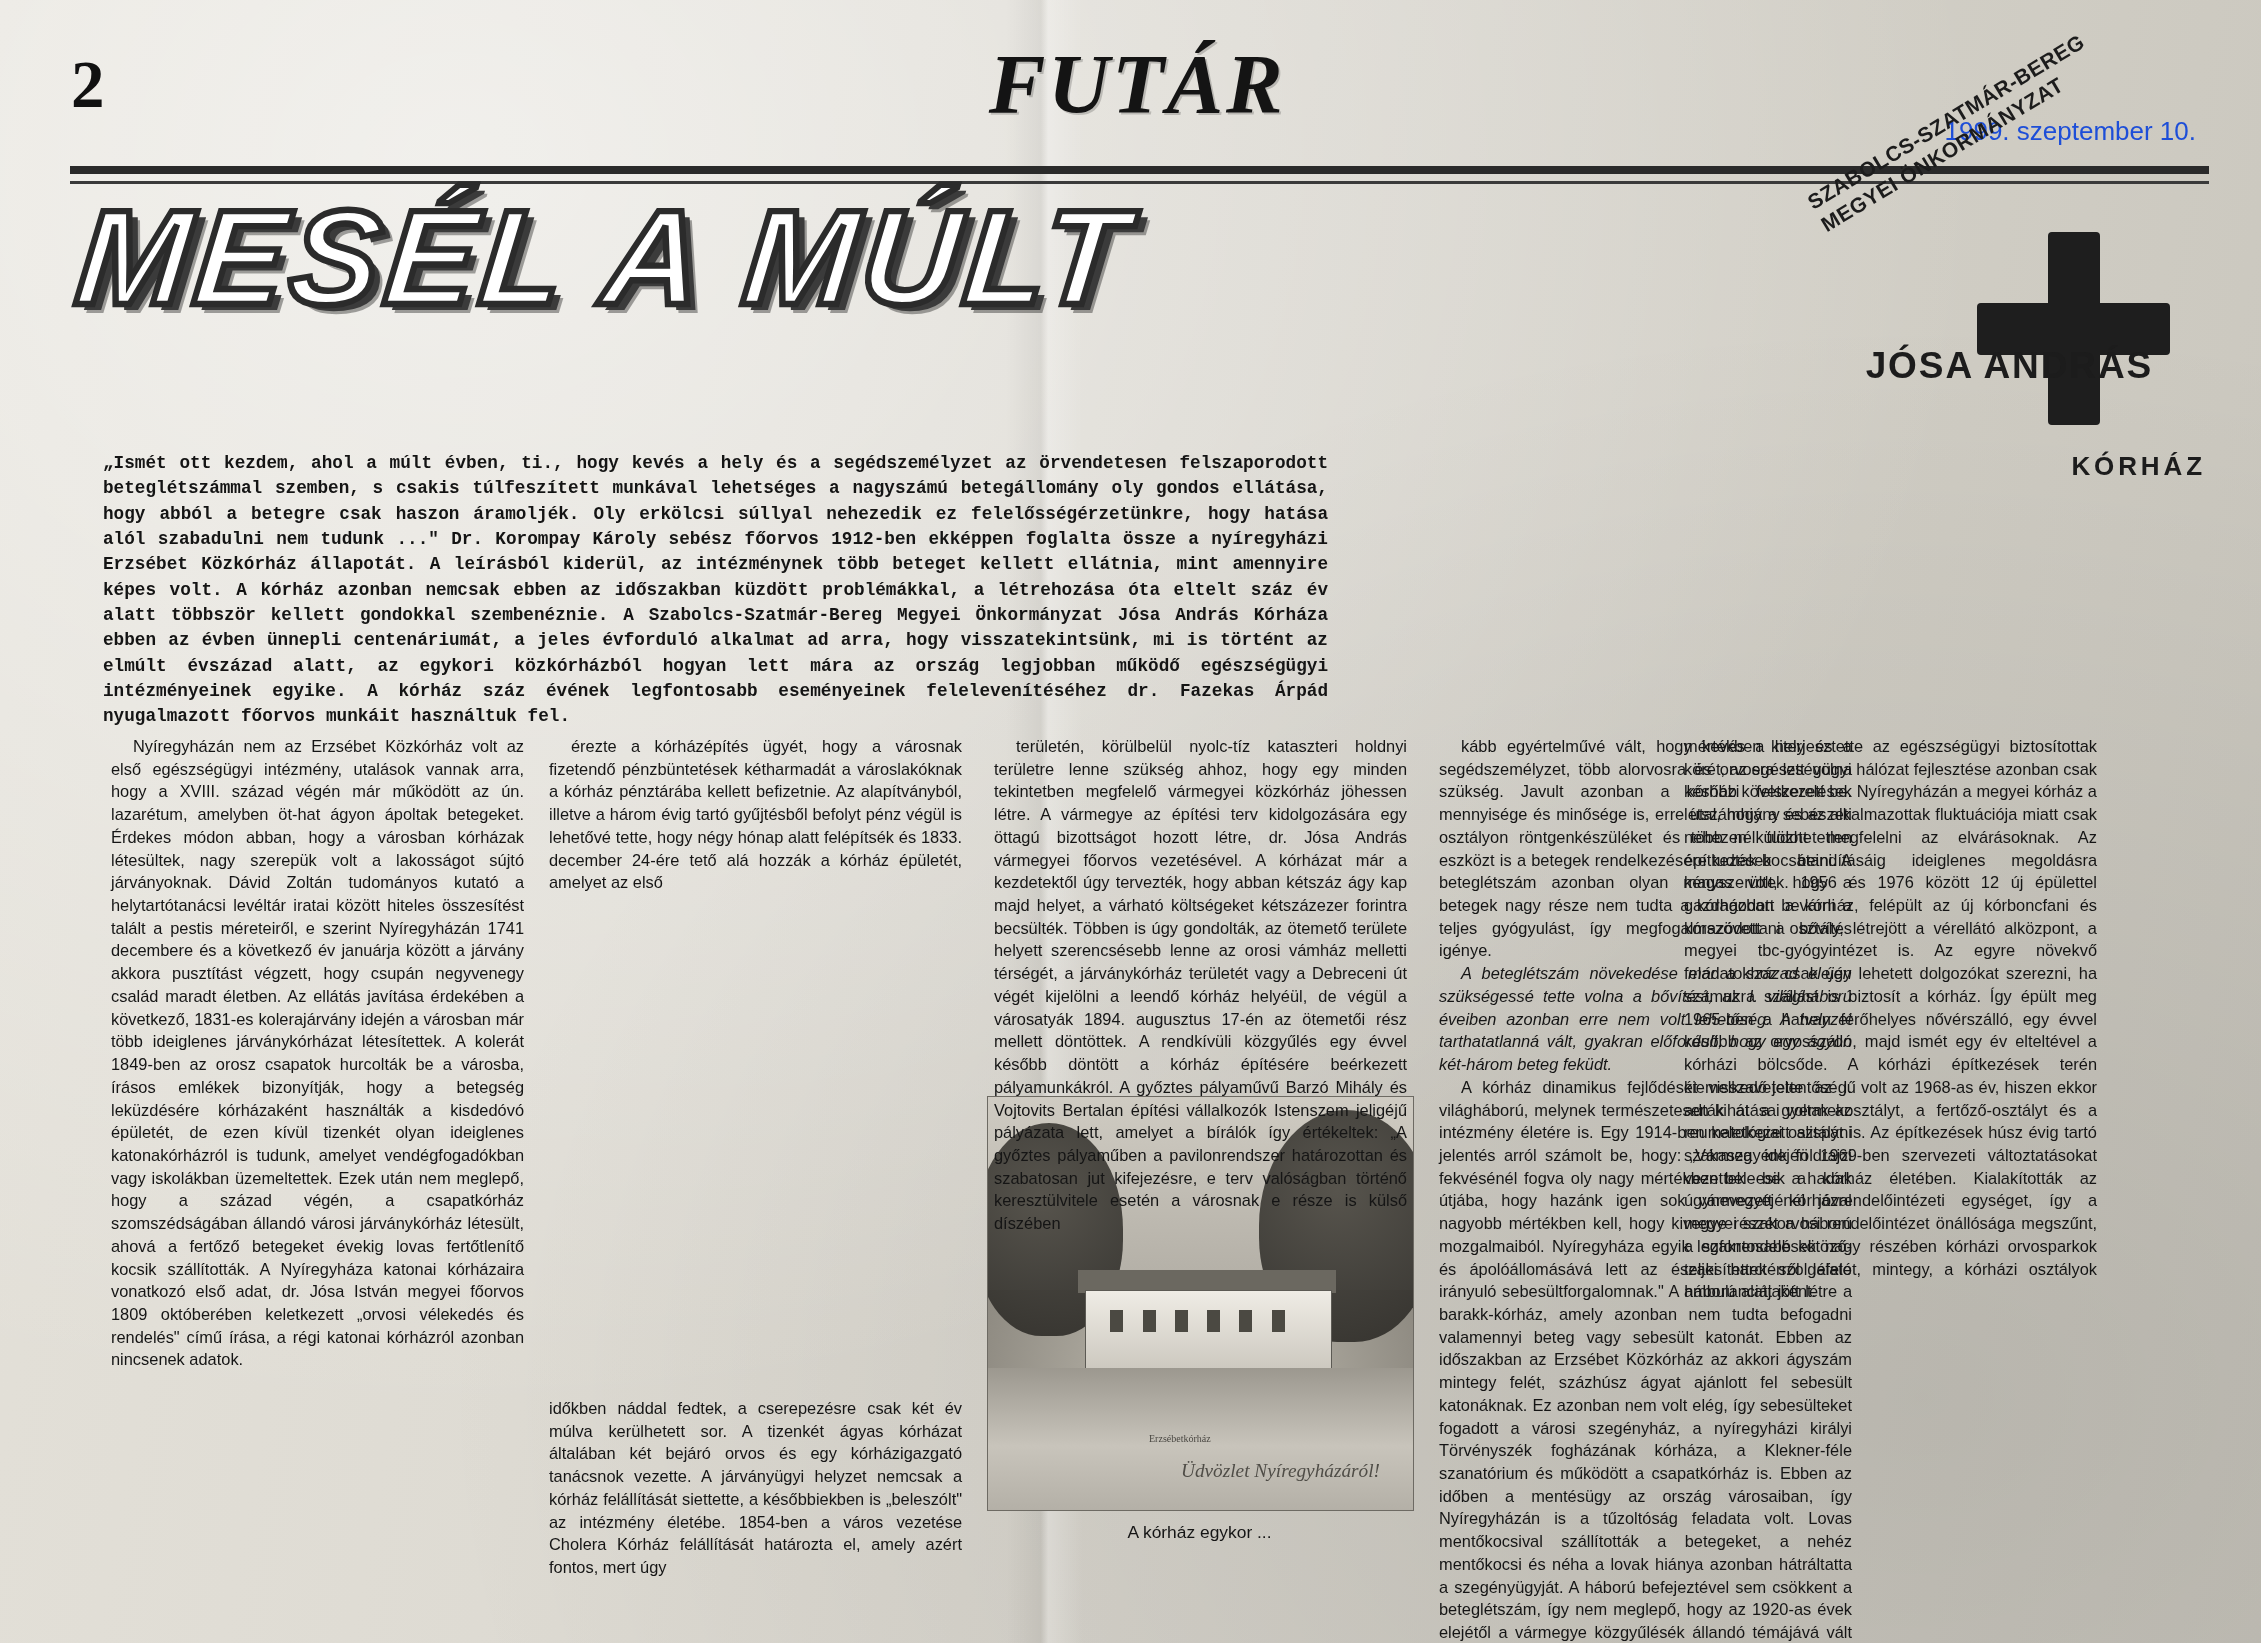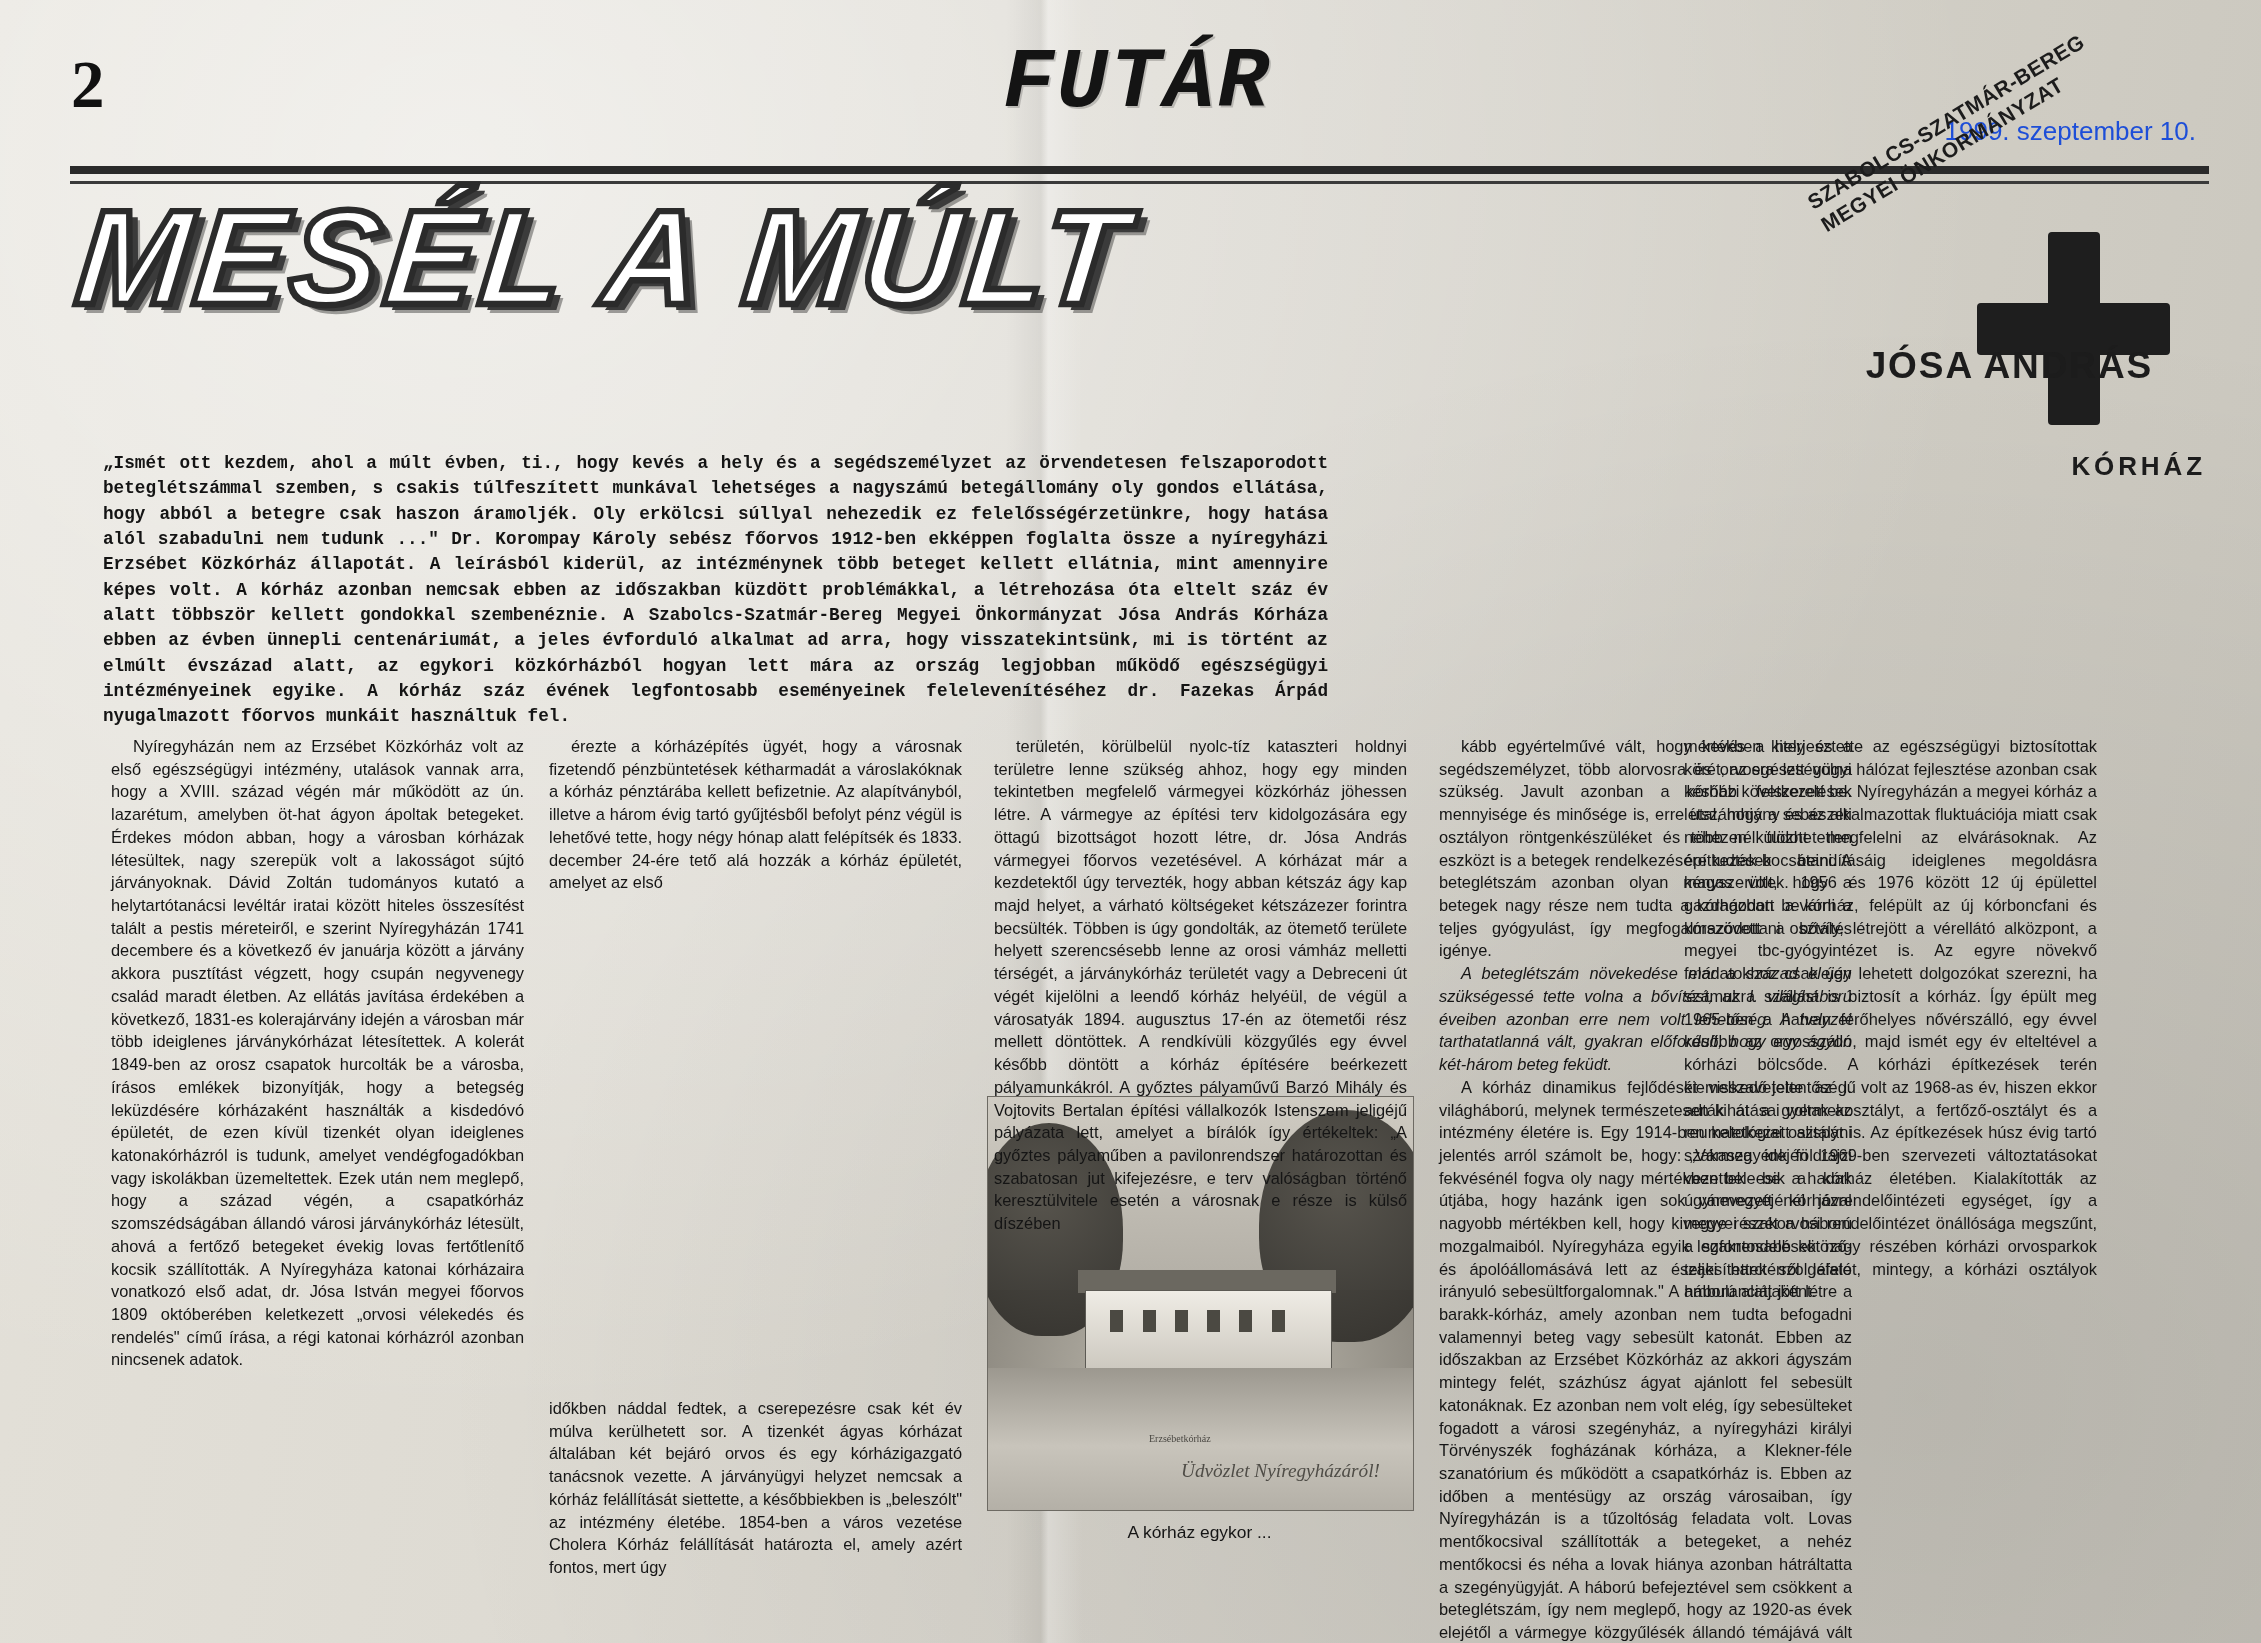--- a/index.html
+++ b/index.html
@@ -31,21 +31,21 @@
     position:absolute;left:39px;top:19.3px;right:26px;height:122px;
   }
   .pagenum{
     position:absolute;left:32px;top:32px;
     font-family:"Liberation Serif", serif;
     font-weight:bold;font-size:67px;line-height:1;color:#111;
   }
   .papername{
     position:absolute;left:0;right:0;top:15.5px;
     text-align:center;
-    font-family:Liberation Mono, monospace;
+    font-family:Liberation Serif, serif;
     font-weight:bold;font-style:italic;
     font-size:85px;letter-spacing:2.6px;
     color:#141414;
     text-shadow:1.9px 1.9px 0 rgba(0,0,0,0.18);
   }
   .issuedate{
     position:absolute;right:39px;top:97px;
     font-family:"Liberation Sans", sans-serif;
     font-size:26px;color:#1d4ed8;
   }

